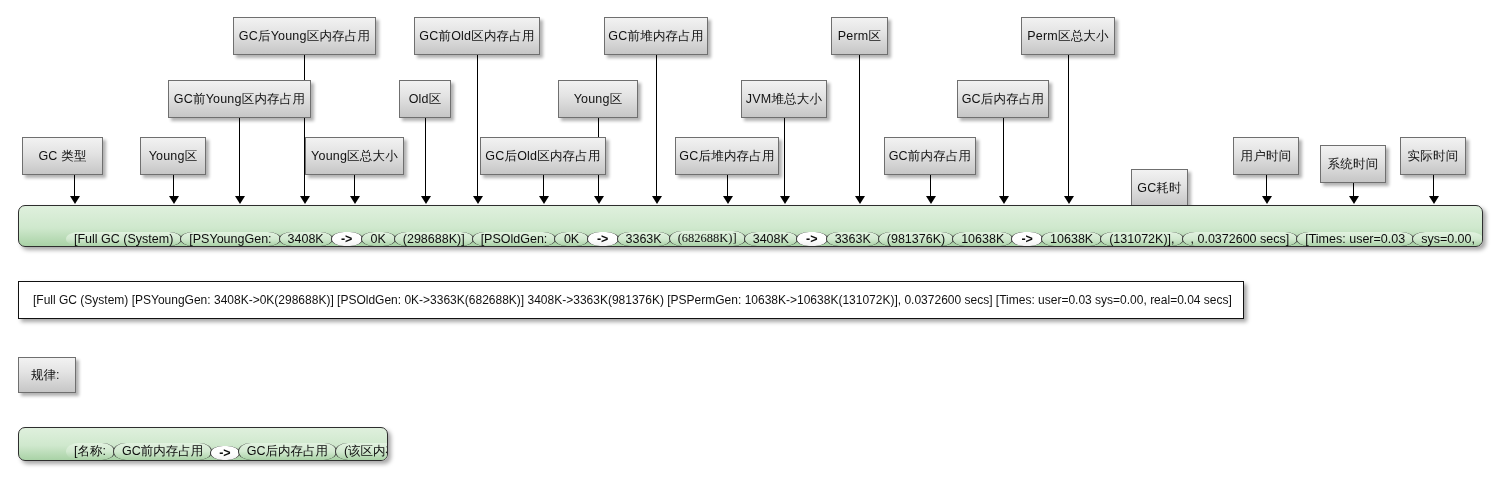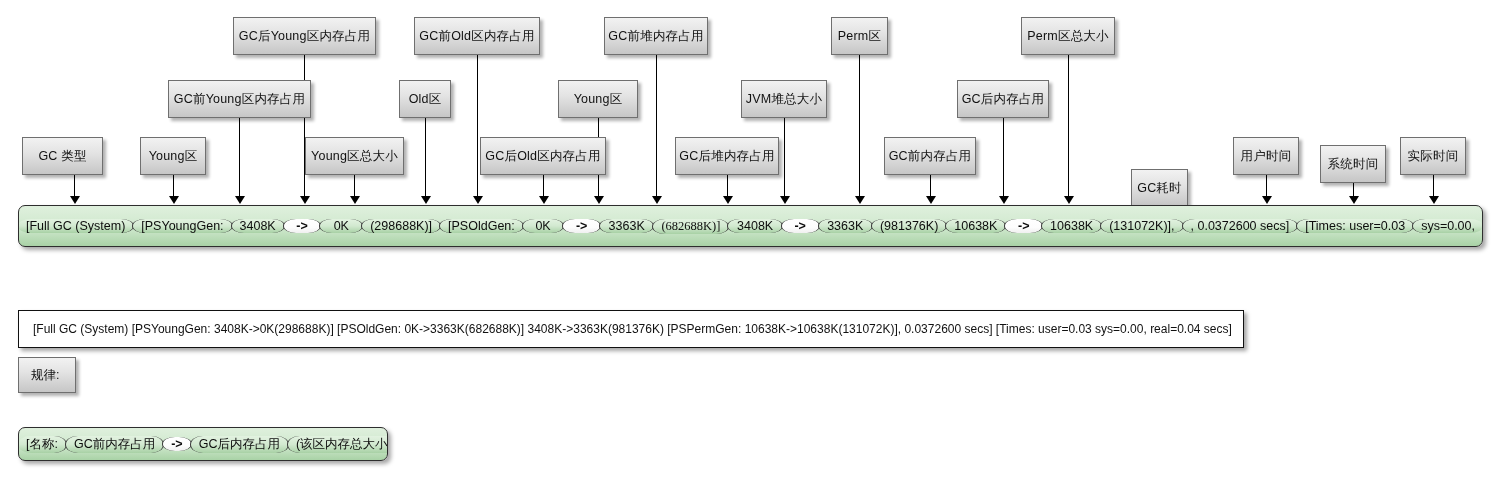--- a/index.html
+++ b/index.html
@@ -44,27 +44,28 @@
     width: 0; height: 0;
     border-left: 5px solid transparent;
     border-right: 5px solid transparent;
     border-top: 8px solid #000;
   }
 
   
   .pillbar {
     position: absolute;
     display: flex;
-    align-items: center;
+    align-items: flex-end;
     height: 42px;
     background: linear-gradient(to bottom, #dff0dd 0%, #cfe8cd 55%, #a9d2a6 100%);
     border: 1px solid #2e2e2e;
     border-radius: 7px;
     box-shadow: 3px 3px 4px rgba(0,0,0,0.35);
     overflow: hidden;
+    padding-left: 48px;
   }
   .seg {
     position: relative;
     display: flex;
     align-items: center;
     justify-content: center;
     font-size: 12.5px;
     color: #0d0d0d;
     white-space: nowrap;
     padding: 0 8px;
@@ -86,21 +87,20 @@
     position: absolute;
     background: #ffffff;
     border: 1px solid #111;
     box-shadow: 3px 3px 4px rgba(0,0,0,0.35);
     display: flex;
     align-items: center;
     font-size: 12px;
     color: #111;
     white-space: nowrap;
     padding: 0 14px;
-    margin-top: 29px;
   }
   .greybox {
     position: absolute;
     background: linear-gradient(to bottom, #f2f2f2 0%, #e3e3e3 42%, #c6c6c6 100%);
     border: 1px solid #6f6f6f;
     box-shadow: 3px 3px 3px rgba(0,0,0,0.30);
     display: flex;
     align-items: center;
     font-size: 12.5px;
     color: #111;

